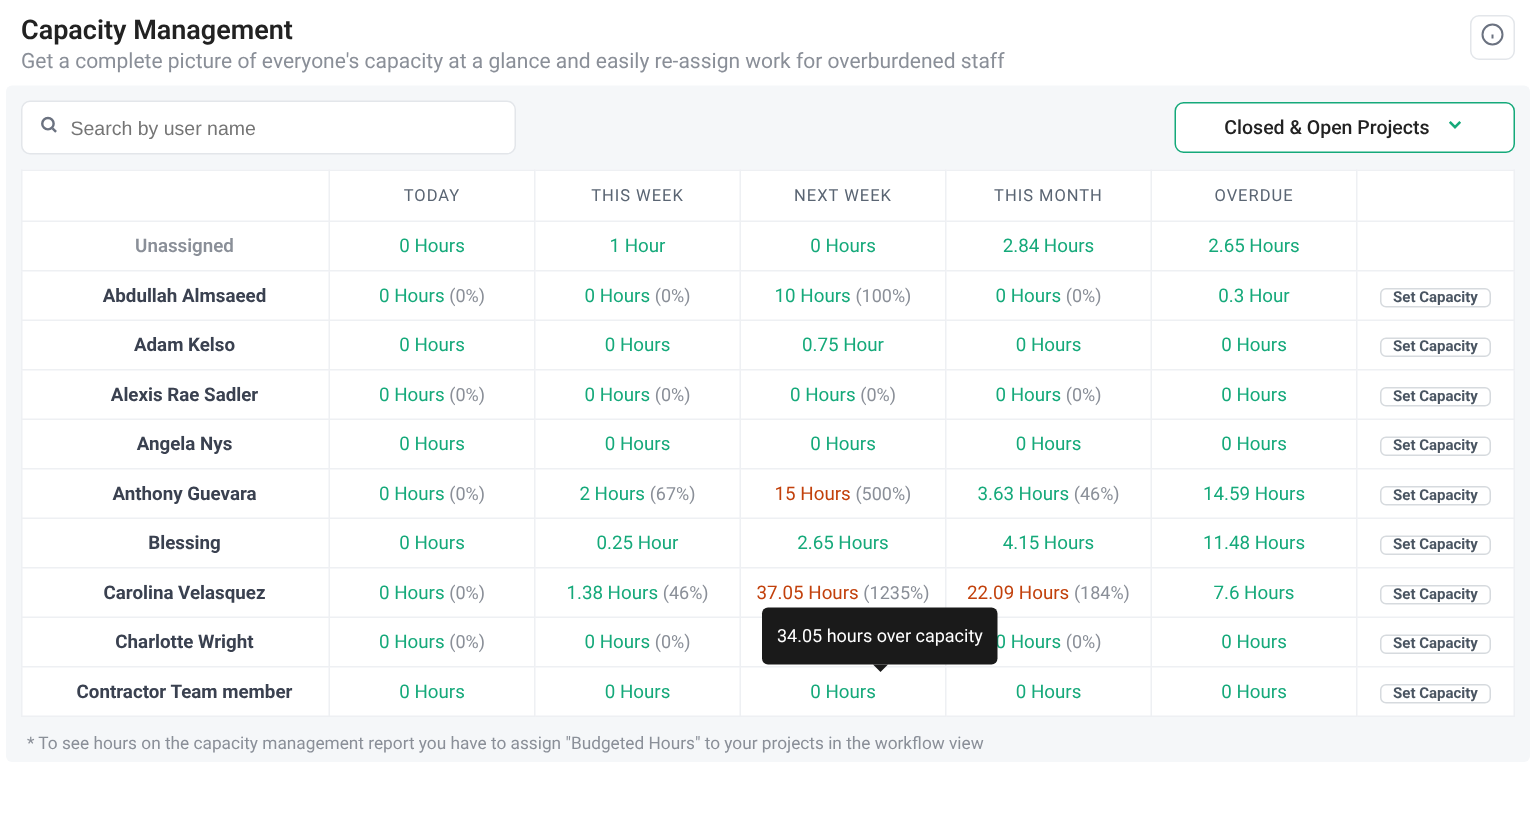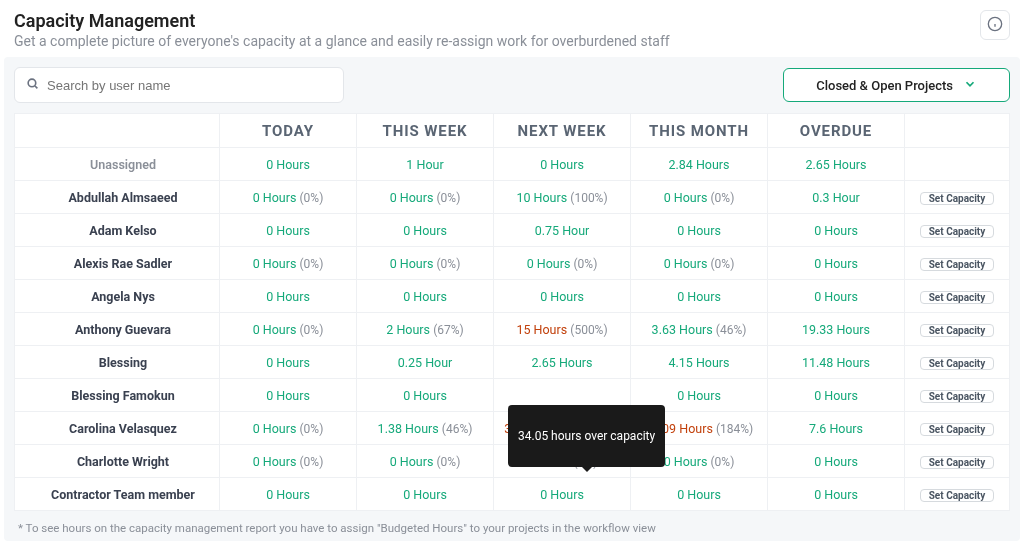--- a/index.html
+++ b/index.html
@@ -11,32 +11,32 @@
   .info-btn { width: 30px; height: 30px; border: 1px solid #e3e6ea; border-radius: 6px; display: flex; align-items: center; justify-content: center; color: #6b7280; cursor: pointer; background: #fff; }
   .content-wrap { background: #f5f7f9; margin: 0 4px; padding: 10px 10px 6px 10px; border-radius: 4px; }
   .controls { display: flex; justify-content: space-between; align-items: center; margin-bottom: 10px; }
   .search-box { position: relative; width: 330px; }
   .search-box .icon { position: absolute; left: 12px; top: 50%; transform: translateY(-50%); color: #6b7280; }
   .search-box input { width: 100%; height: 36px; padding: 0 12px 0 32px; border: 1px solid #e3e6ea; border-radius: 6px; font-size: 13px; background: #fff; outline: none; }
   .filter-btn { height: 34px; padding: 0 32px; border: 1.5px solid #15a97a; border-radius: 6px; background: #fff; color: #222; font-size: 13px; display: flex; align-items: center; gap: 10px; cursor: pointer; font-weight: 500; }
   .filter-btn .chev { color: #15a97a; }
   table { width: 100%; border-collapse: collapse; background: #fff; table-layout: fixed; }
   th, td { border: 1px solid #eef0f3; }
-  thead th { font-size: 15px; font-weight: 700; letter-spacing: 0.06em; color: #5a6573; text-align: center; height: 34px; text-transform: uppercase; }
+  thead th { font-size: 11px; font-weight: 400; letter-spacing: 0.06em; color: #5a6573; text-align: center; height: 34px; text-transform: uppercase; }
   thead th:first-child { width: 205px; }
   thead th:last-child { width: 105px; }
   tbody td { height: 33px; text-align: center; font-size: 12.5px; vertical-align: middle; }
   tbody td:first-child { text-align: center; padding-left: 12px; font-weight: 700; font-size: 12.5px; color: #3a4150; }
   tbody tr:first-child td:first-child { color: #8a8f98; font-weight: 600; }
   .val-green { color: #15a97a; }
   .val-red { color: #c2410c; }
   .pct { color: #8a8f98; font-size: 12px; }
   .set-btn { display: inline-block; padding: 0 8px; border: 1px solid #d6dade; border-radius: 4px; font-size: 10px; font-weight: 700; color: #4a5562; background: #fff; cursor: pointer; white-space: nowrap; }
   .footnote { font-size: 11.5px; color: #8a8f98; padding: 10px 4px 0 4px; }
-  .tooltip { position: absolute; left: 508px; top: 405px; background: #1a1a1a; color: #fff; font-size: 12px; padding: 24px 10px; border-radius: 4px; white-space: nowrap; z-index: 20; pointer-events: none; }
+  .tooltip { position: absolute; left: 508px; top: 405px; background: #1a1a1a; color: #fff; font-size: 12px; padding: 12px 10px; border-radius: 4px; white-space: nowrap; z-index: 20; pointer-events: none; }
   .tooltip::after { content:""; position:absolute; left:50%; bottom:-5px; margin-left:-5px; border-width:5px 5px 0 5px; border-style:solid; border-color:#1a1a1a transparent transparent transparent; }
 </style>
 </head>
 <body>
 
 <div class="page">
   <div class="header">
     <div class="header-left">
       <h1>Capacity Management</h1>
       <p>Get a complete picture of everyone's capacity at a glance and easily re-assign work for overburdened staff</p>
@@ -130,39 +130,30 @@
             <td><span class="val-green">0 Hours</span></td>
             <td><span class="val-green">0 Hours</span></td>
             <td><span class="set-btn">Set Capacity</span></td>
           </tr>
           <tr>
             <td>Anthony Guevara</td>
             <td><span class="val-green">0 Hours</span> <span class="pct">(0%)</span></td>
             <td><span class="val-green">2 Hours</span> <span class="pct">(67%)</span></td>
             <td><span class="val-red">15 Hours</span> <span class="pct">(500%)</span></td>
             <td><span class="val-green">3.63 Hours</span> <span class="pct">(46%)</span></td>
-            <td><span class="val-green">19.33 Hours</span></td>
+            <td><span class="val-green">14.59 Hours</span></td>
             <td><span class="set-btn">Set Capacity</span></td>
           </tr>
           <tr>
             <td>Blessing</td>
             <td><span class="val-green">0 Hours</span></td>
             <td><span class="val-green">0.25 Hour</span></td>
             <td><span class="val-green">2.65 Hours</span></td>
             <td><span class="val-green">4.15 Hours</span></td>
             <td><span class="val-green">11.48 Hours</span></td>
-            <td><span class="set-btn">Set Capacity</span></td>
-          </tr>
-          <tr>
-            <td>Blessing Famokun</td>
-            <td><span class="val-green">0 Hours</span></td>
-            <td><span class="val-green">0 Hours</span></td>
-            <td><span class="val-green"></span></td>
-            <td><span class="val-green">0 Hours</span></td>
-            <td><span class="val-green">0 Hours</span></td>
             <td><span class="set-btn">Set Capacity</span></td>
           </tr>
           <tr>
             <td>Carolina Velasquez</td>
             <td><span class="val-green">0 Hours</span> <span class="pct">(0%)</span></td>
             <td><span class="val-green">1.38 Hours</span> <span class="pct">(46%)</span></td>
             <td><span class="val-red">37.05 Hours</span> <span class="pct">(1235%)</span></td>
             <td><span class="val-red">22.09 Hours</span> <span class="pct">(184%)</span></td>
             <td><span class="val-green">7.6 Hours</span></td>
             <td><span class="set-btn">Set Capacity</span></td>

